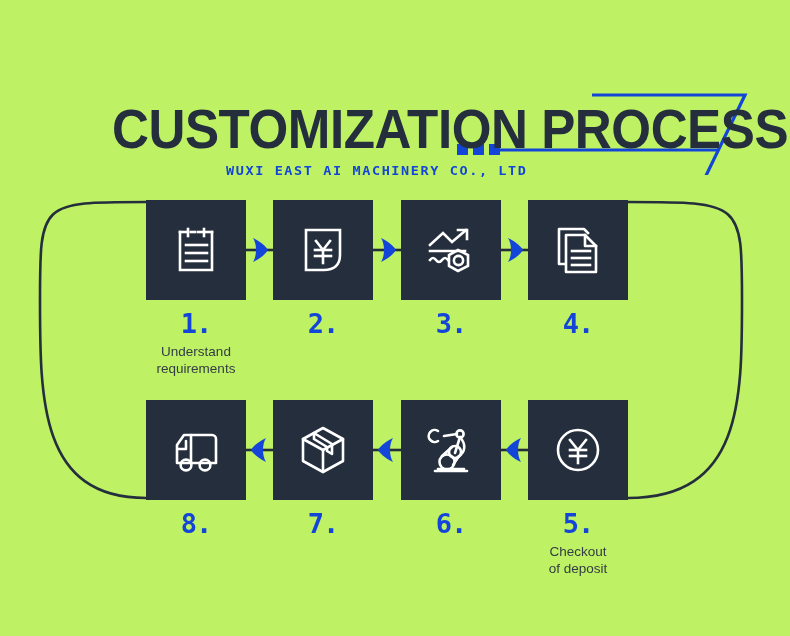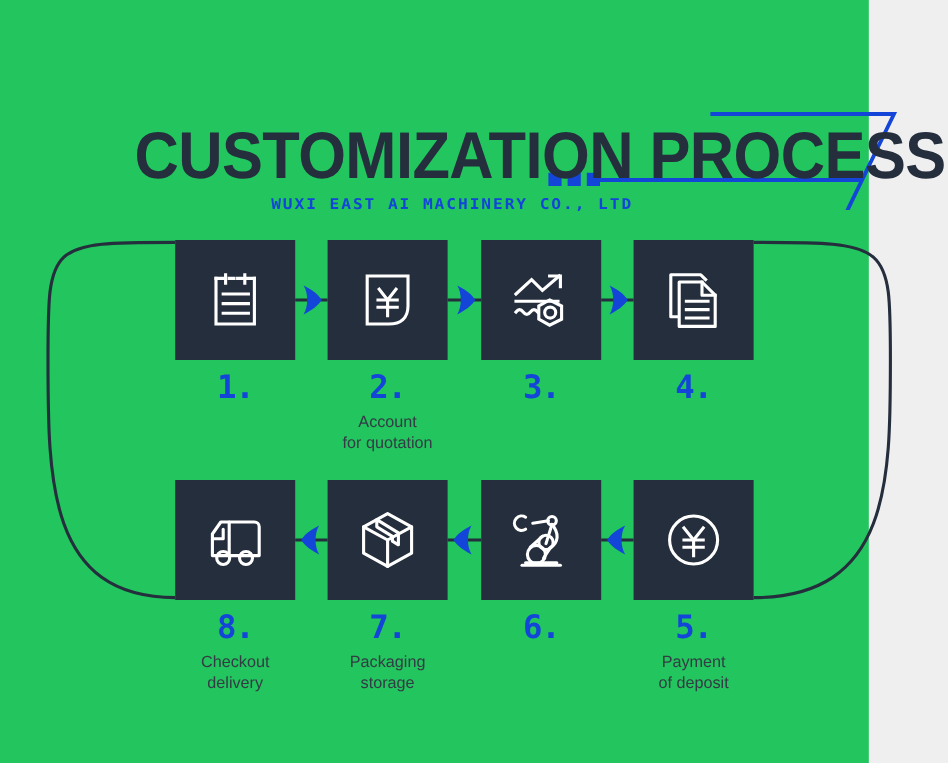--- a/index.html
+++ b/index.html
@@ -11,23 +11,23 @@
     height: 636px;
     background: #efefef;
     font-family: "Liberation Sans", sans-serif;
     overflow: hidden;
     position: relative;
   }
 
   #stage {
     position: absolute;
     left: 0; top: 0;
-    width: 724px;
+    width: 790px;
     height: 636px;
-    background: #22c55e;
+    background: #bef264;
   }
 
   
   .header {
     position: absolute;
     left: 0;
     top: 40px;
     width: 790px;
     height: 135px;
   }
@@ -188,37 +188,37 @@
             <path d="M38 11 L45 11"></path>
             <path d="M21 8 L21 15"></path>
             <path d="M37 8 L37 15"></path>
             <path d="M19 24 L40 24"></path>
             <path d="M19 32 L40 32"></path>
             <path d="M19 40 L40 40"></path>
           </g>
         </svg>
       </div>
       <div class="step-num">1.</div>
+      <div class="step-label">Understand
+requirements</div>
     </div>
 
     <div class="step pos-t2">
       <div class="step-box">
         <svg width="58" height="58" viewBox="0 0 58 58">
           <g fill="none" stroke="#ffffff" stroke-width="2.6" stroke-linecap="square">
             <path d="M12 9 L46 9 L46 34 C46 44 40 49 30 49 L12 49 Z"></path>
             <path d="M22 20 L29 29 L36 20"></path>
             <path d="M29 29 L29 42"></path>
             <path d="M21 29 L37 29"></path>
             <path d="M21 35 L37 35"></path>
           </g>
         </svg>
       </div>
       <div class="step-num">2.</div>
-      <div class="step-label">Account
-for quotation</div>
     </div>
 
     <div class="step pos-t3">
       <div class="step-box">
         <svg width="58" height="58" viewBox="0 0 58 58">
           <g fill="none" stroke="#ffffff" stroke-width="2.6" stroke-linecap="square">
             <path d="M8 24 L21 12 L30 21 L44 9"></path>
             <path d="M36 9 L45 9 L45 18"></path>
             <path d="M8 30 L43 30"></path>
             <path d="M8 39 Q11 35 14 39 Q17 43 20 39 Q23 35 26 39"></path>
@@ -252,21 +252,21 @@
           <g fill="none" stroke="#ffffff" stroke-width="2.6" stroke-linecap="square">
             <circle cx="29" cy="29" r="20"></circle>
             <path d="M21 19 L29 29 L37 19"></path>
             <path d="M29 29 L29 42"></path>
             <path d="M21 29 L37 29"></path>
             <path d="M21 35 L37 35"></path>
           </g>
         </svg>
       </div>
       <div class="step-num">5.</div>
-      <div class="step-label">Payment
+      <div class="step-label">Checkout
 of deposit</div>
     </div>
 
     <div class="step pos-b3">
       <div class="step-box">
         <svg width="58" height="58" viewBox="0 0 58 58">
           <g fill="none" stroke="#ffffff" stroke-width="2.6" stroke-linecap="round" stroke-linejoin="round">
             <path d="M16 10 A6 6 0 1 0 16 20"></path>
             <path d="M22 15 L35 13"></path>
             <circle cx="38" cy="13" r="3.6"></circle>
@@ -289,35 +289,31 @@
         <svg width="58" height="58" viewBox="0 0 58 58">
           <g fill="none" stroke="#ffffff" stroke-width="2.6" stroke-linecap="round" stroke-linejoin="round">
             <path d="M29 7 L49 18 L49 40 L29 51 L9 40 L9 18 Z"></path>
             <path d="M9 18 L29 29 L49 18"></path>
             <path d="M29 29 L29 51"></path>
             <path d="M20 12 L38 23 L38 33 L33 30 L33 26 L20 18 Z"></path>
           </g>
         </svg>
       </div>
       <div class="step-num">7.</div>
-      <div class="step-label">Packaging
-storage</div>
     </div>
 
     <div class="step pos-b1">
       <div class="step-box">
         <svg width="58" height="58" viewBox="0 0 58 58">
           <g fill="none" stroke="#ffffff" stroke-width="2.6" stroke-linecap="round" stroke-linejoin="round">
             <path d="M24 14 L45 14 A4 4 0 0 1 49 18 L49 42 L10 42 L10 24 L17 14 Z"></path>
             <path d="M24 14 L24 42"></path>
             <path d="M19 20 L19 28 L11 28"></path>
             <circle cx="19" cy="44" r="5.4"></circle>
             <circle cx="38" cy="44" r="5.4"></circle>
           </g>
         </svg>
       </div>
       <div class="step-num">8.</div>
-      <div class="step-label">Checkout
-delivery</div>
     </div>
 
   </div>
 </div>
 
 </body></html>

